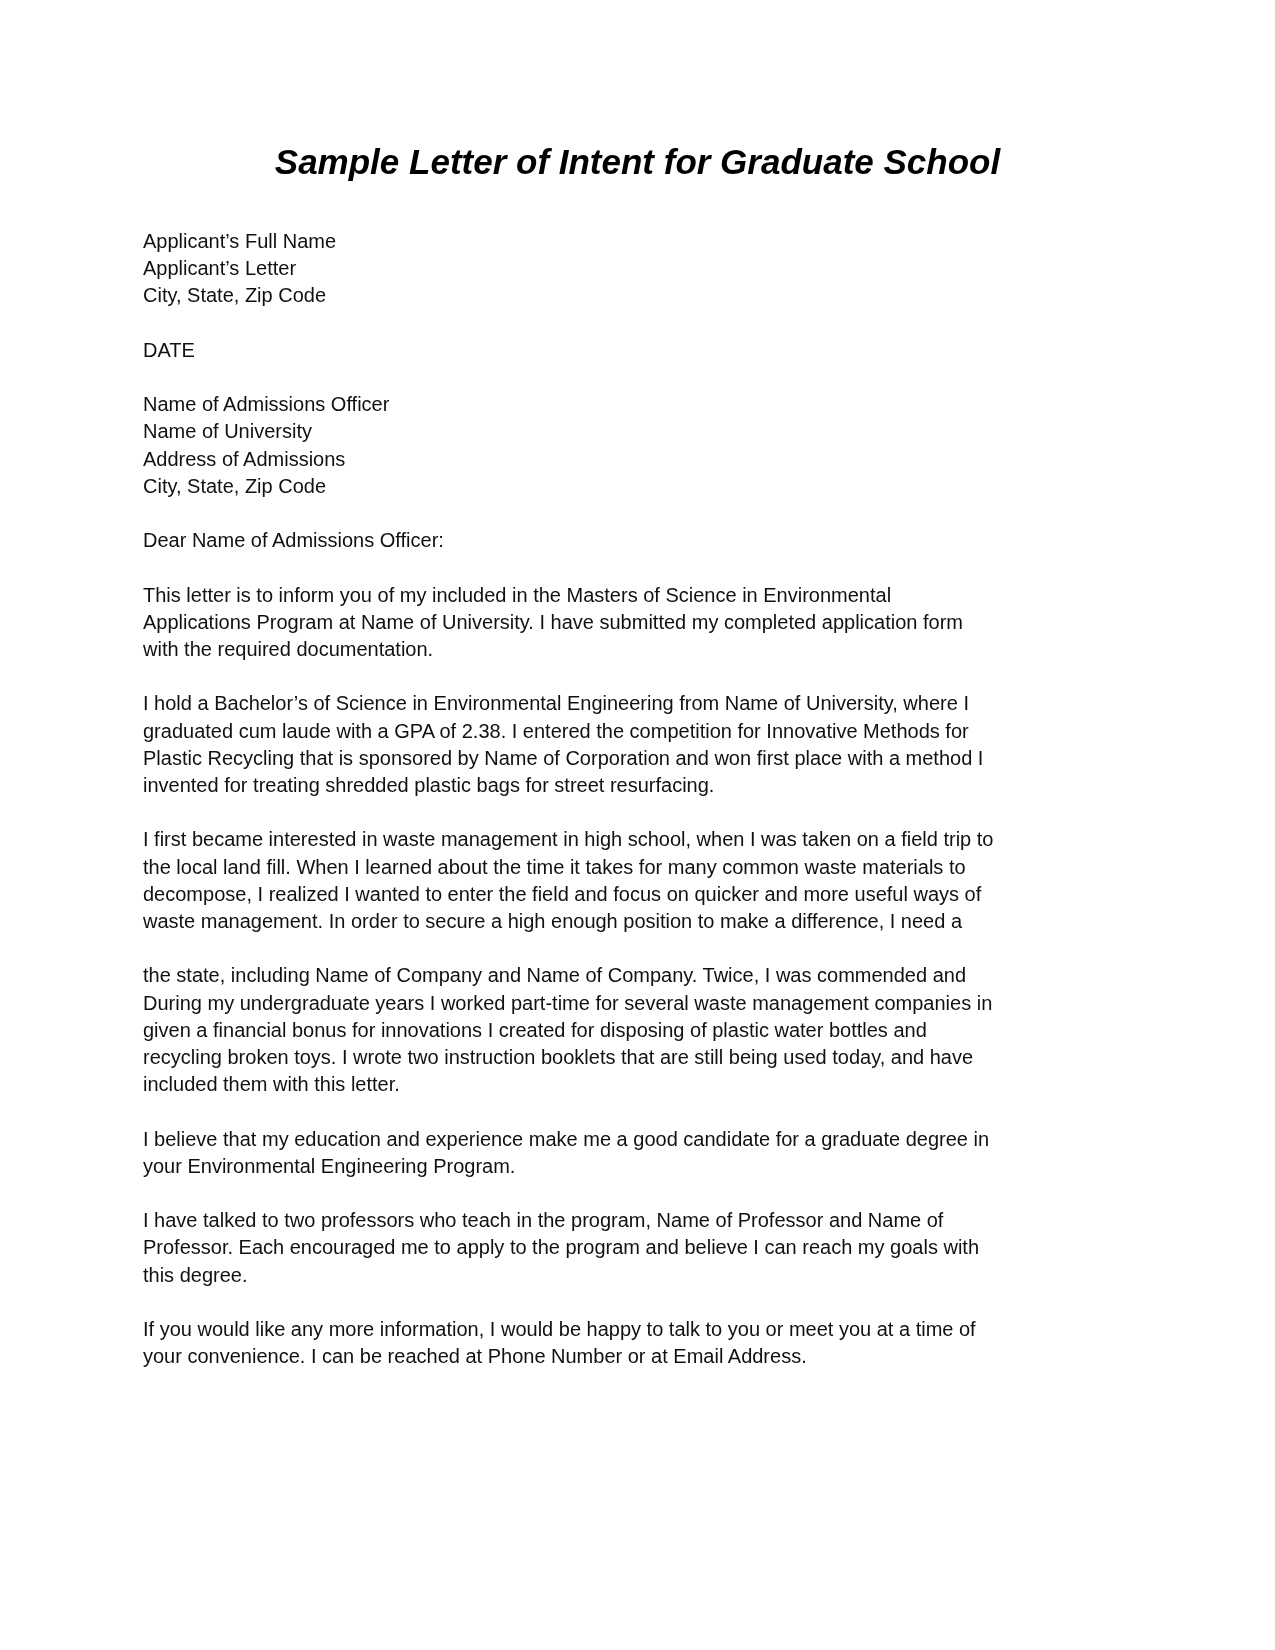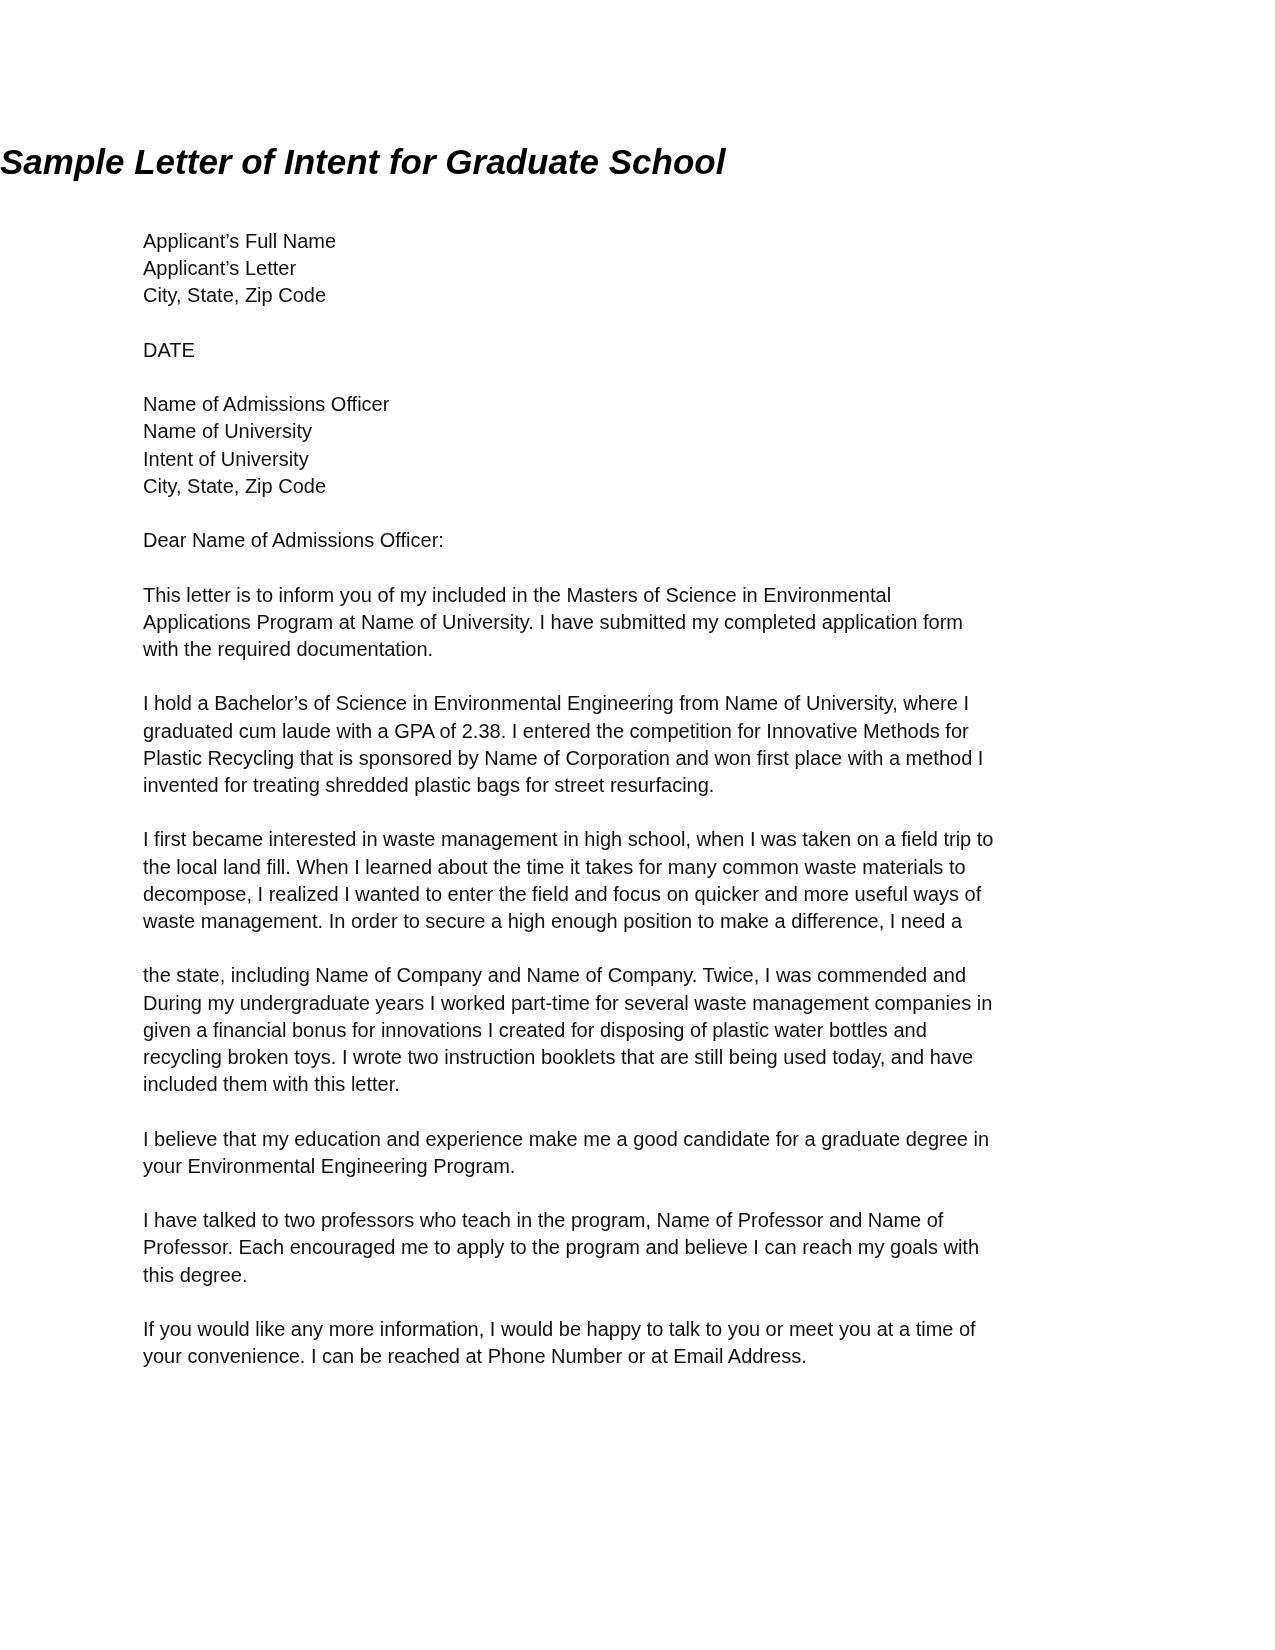--- a/index.html
+++ b/index.html
@@ -20,20 +20,21 @@
       left: 0; top: 0;
       width: 1275px;
       height: 1650px;
       background: #ffffff;
     }
     .title {
       position: absolute;
       top: 140px;
       left: 0;
       width: 1275px;
+      text-align: center;
       font-family: "Liberation Sans", sans-serif;
       font-weight: bold;
       font-style: italic;
       font-size: 35px;
       line-height: 44px;
       margin: 0;
       color: #000000;
     }
     .body-text {
       position: absolute;
@@ -69,21 +70,21 @@
       <span class="line">City, State, Zip Code</span>
     </div>
 
     <div class="block">
       <span class="line">DATE</span>
     </div>
 
     <div class="block">
       <span class="line">Name of Admissions Officer</span>
       <span class="line">Name of University</span>
-      <span class="line">Intent of University</span>
+      <span class="line">Address of Admissions</span>
       <span class="line">City, State, Zip Code</span>
     </div>
 
     <div class="block">
       <span class="line">Dear Name of Admissions Officer:</span>
     </div>
 
     <p class="para">
       <span class="line">This letter is to inform you of my included in the Masters of Science in Environmental</span>
       <span class="line">Applications Program at Name of University. I have submitted my completed application form</span>

